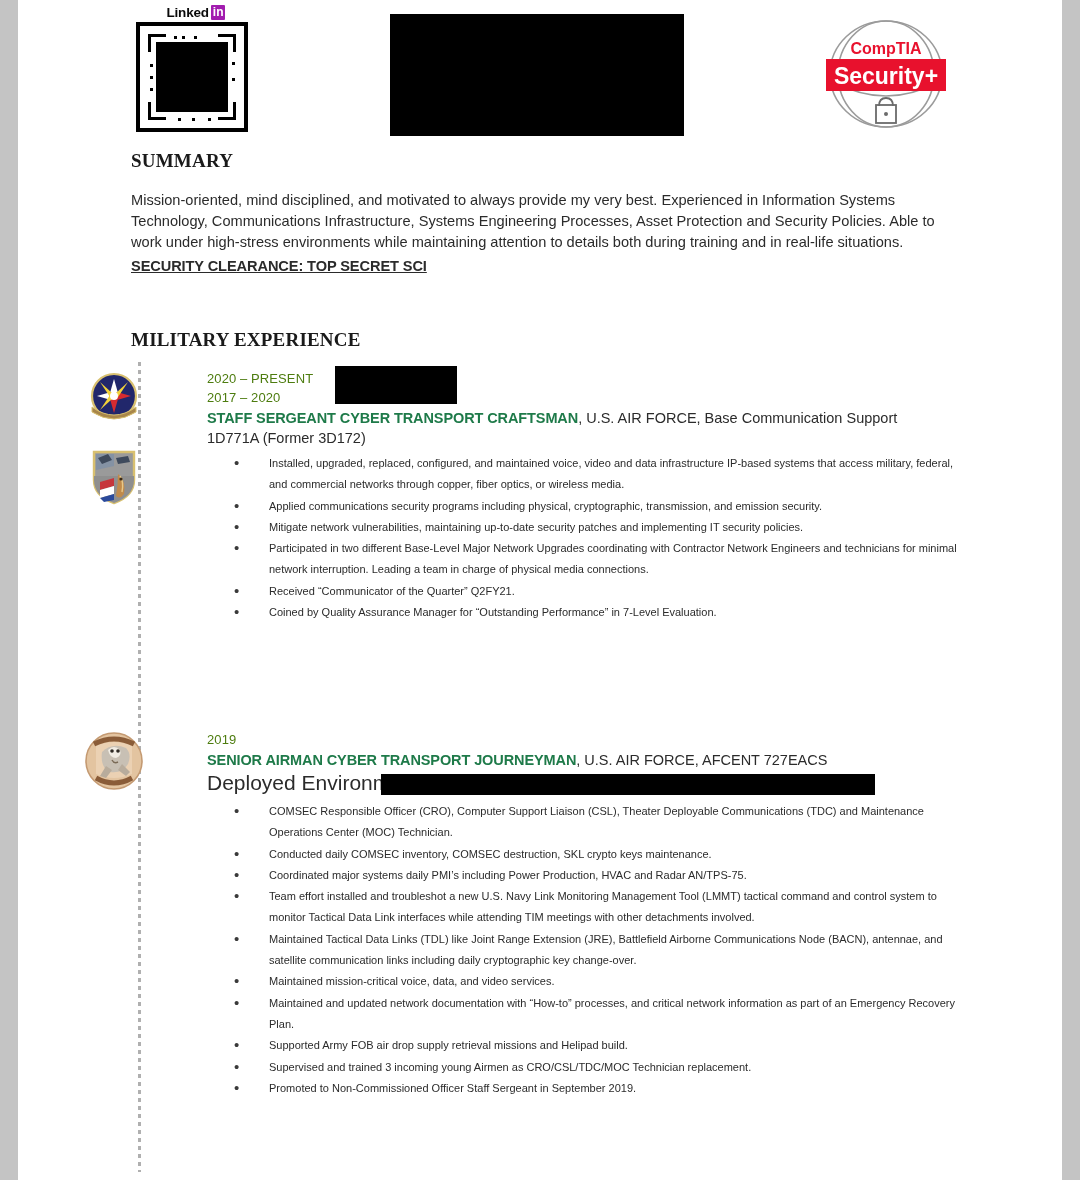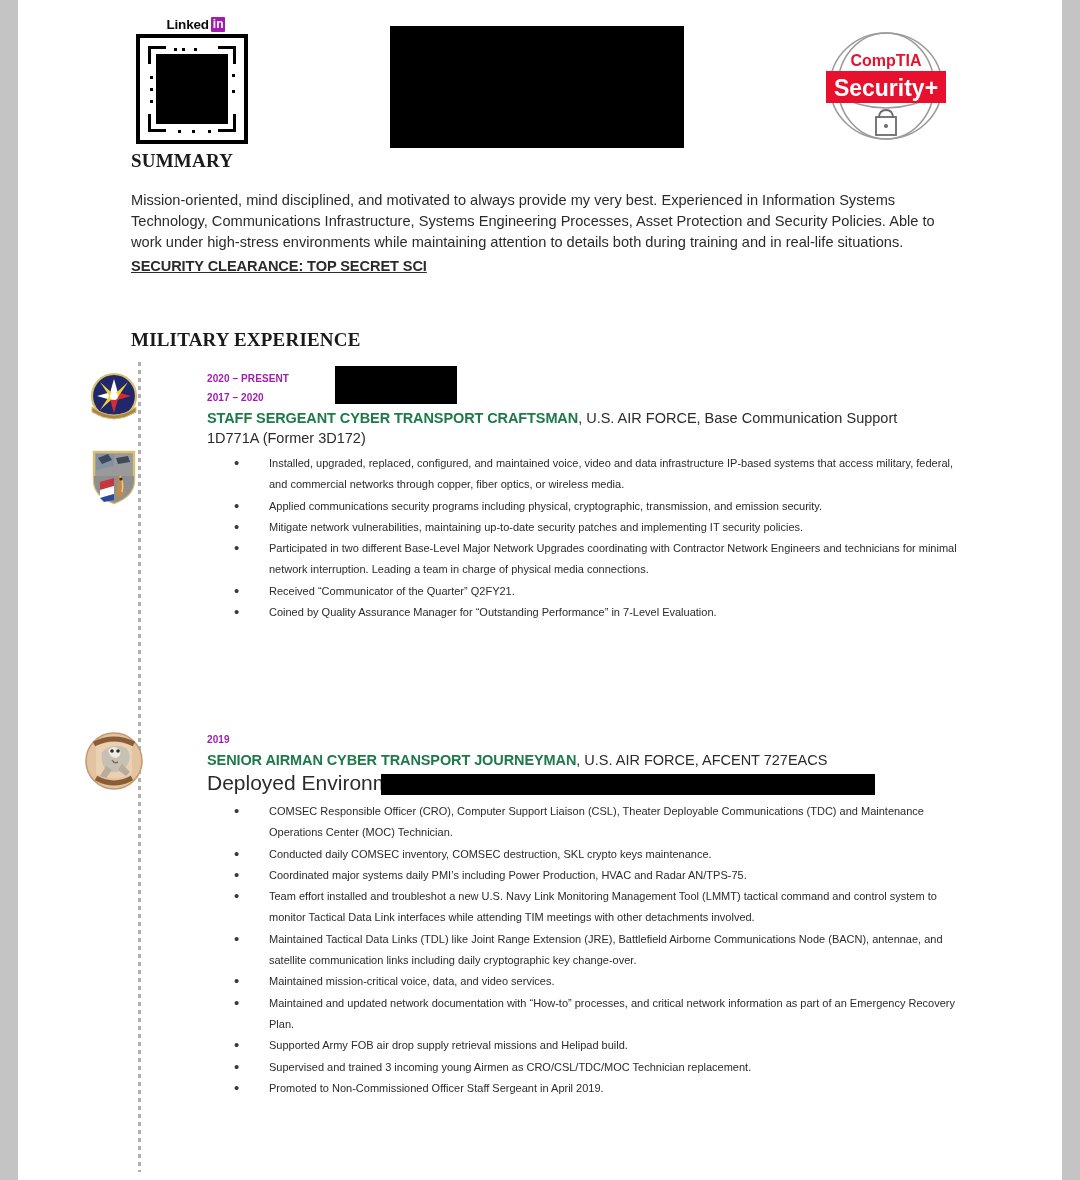--- a/index.html
+++ b/index.html
@@ -17,21 +17,21 @@
     left: 18px;
     top: 0;
     width: 1044px;
     height: 1180px;
     background: #ffffff;
   }
 
   
   #header {
     position: absolute;
-    left: 0; top: 16px;
+    left: 0; top: 4px;
     width: 964px;
     height: 140px;
     padding-left: 36px;
   }
 
   
   #linkedin-block {
     position: absolute;
     left: 113px;
     top: 0px;
@@ -164,23 +164,23 @@
   #insignia-2 { left: 66px; top: 446px; width: 60px; height: 60px; }
   #insignia-3 { left: 64px; top: 730px; width: 64px; height: 62px; }
   .insignia svg { display: block; }
 
   
   .entry { position: absolute; left: 189px; width: 762px; }
   #entry-1 { top: 369px; }
   #entry-2 { top: 730px; }
 
   .entry-dates {
-    font-size: 10px;
-    font-weight: bold;
-    color: #a21caf;
+    font-size: 13px;
+    font-weight: normal;
+    color: #4d7c0f;
     line-height: 19px;
     letter-spacing: 0.1px;
   }
   .date-row { position: relative; height: 19px; }
   #date-redaction {
     position: absolute;
     left: 128px;
     top: -3px;
     width: 122px;
     height: 38px;
@@ -391,17 +391,17 @@
     <ul class="bullets">
       <li>COMSEC Responsible Officer (CRO), Computer Support Liaison (CSL), Theater Deployable Communications (TDC) and Maintenance Operations Center (MOC) Technician.</li>
       <li>Conducted daily COMSEC inventory, COMSEC destruction, SKL crypto keys maintenance.</li>
       <li>Coordinated major systems daily PMI’s including Power Production, HVAC and Radar AN/TPS-75.</li>
       <li>Team effort installed and troubleshot a new U.S. Navy Link Monitoring Management Tool (LMMT) tactical command and control system to monitor Tactical Data Link interfaces while attending TIM meetings with other detachments involved.</li>
       <li>Maintained Tactical Data Links (TDL) like Joint Range Extension (JRE), Battlefield Airborne Communications Node (BACN), antennae, and satellite communication links including daily cryptographic key change-over.</li>
       <li>Maintained mission-critical voice, data, and video services.</li>
       <li>Maintained and updated network documentation with “How-to” processes, and critical network information as part of an Emergency Recovery Plan.</li>
       <li>Supported Army FOB air drop supply retrieval missions and Helipad build.</li>
       <li>Supervised and trained 3 incoming young Airmen as CRO/CSL/TDC/MOC Technician replacement.</li>
-      <li>Promoted to Non-Commissioned Officer Staff Sergeant in April 2019.</li>
+      <li>Promoted to Non-Commissioned Officer Staff Sergeant in September 2019.</li>
     </ul>
   </div>
 
 </div>
 
 </body></html>

